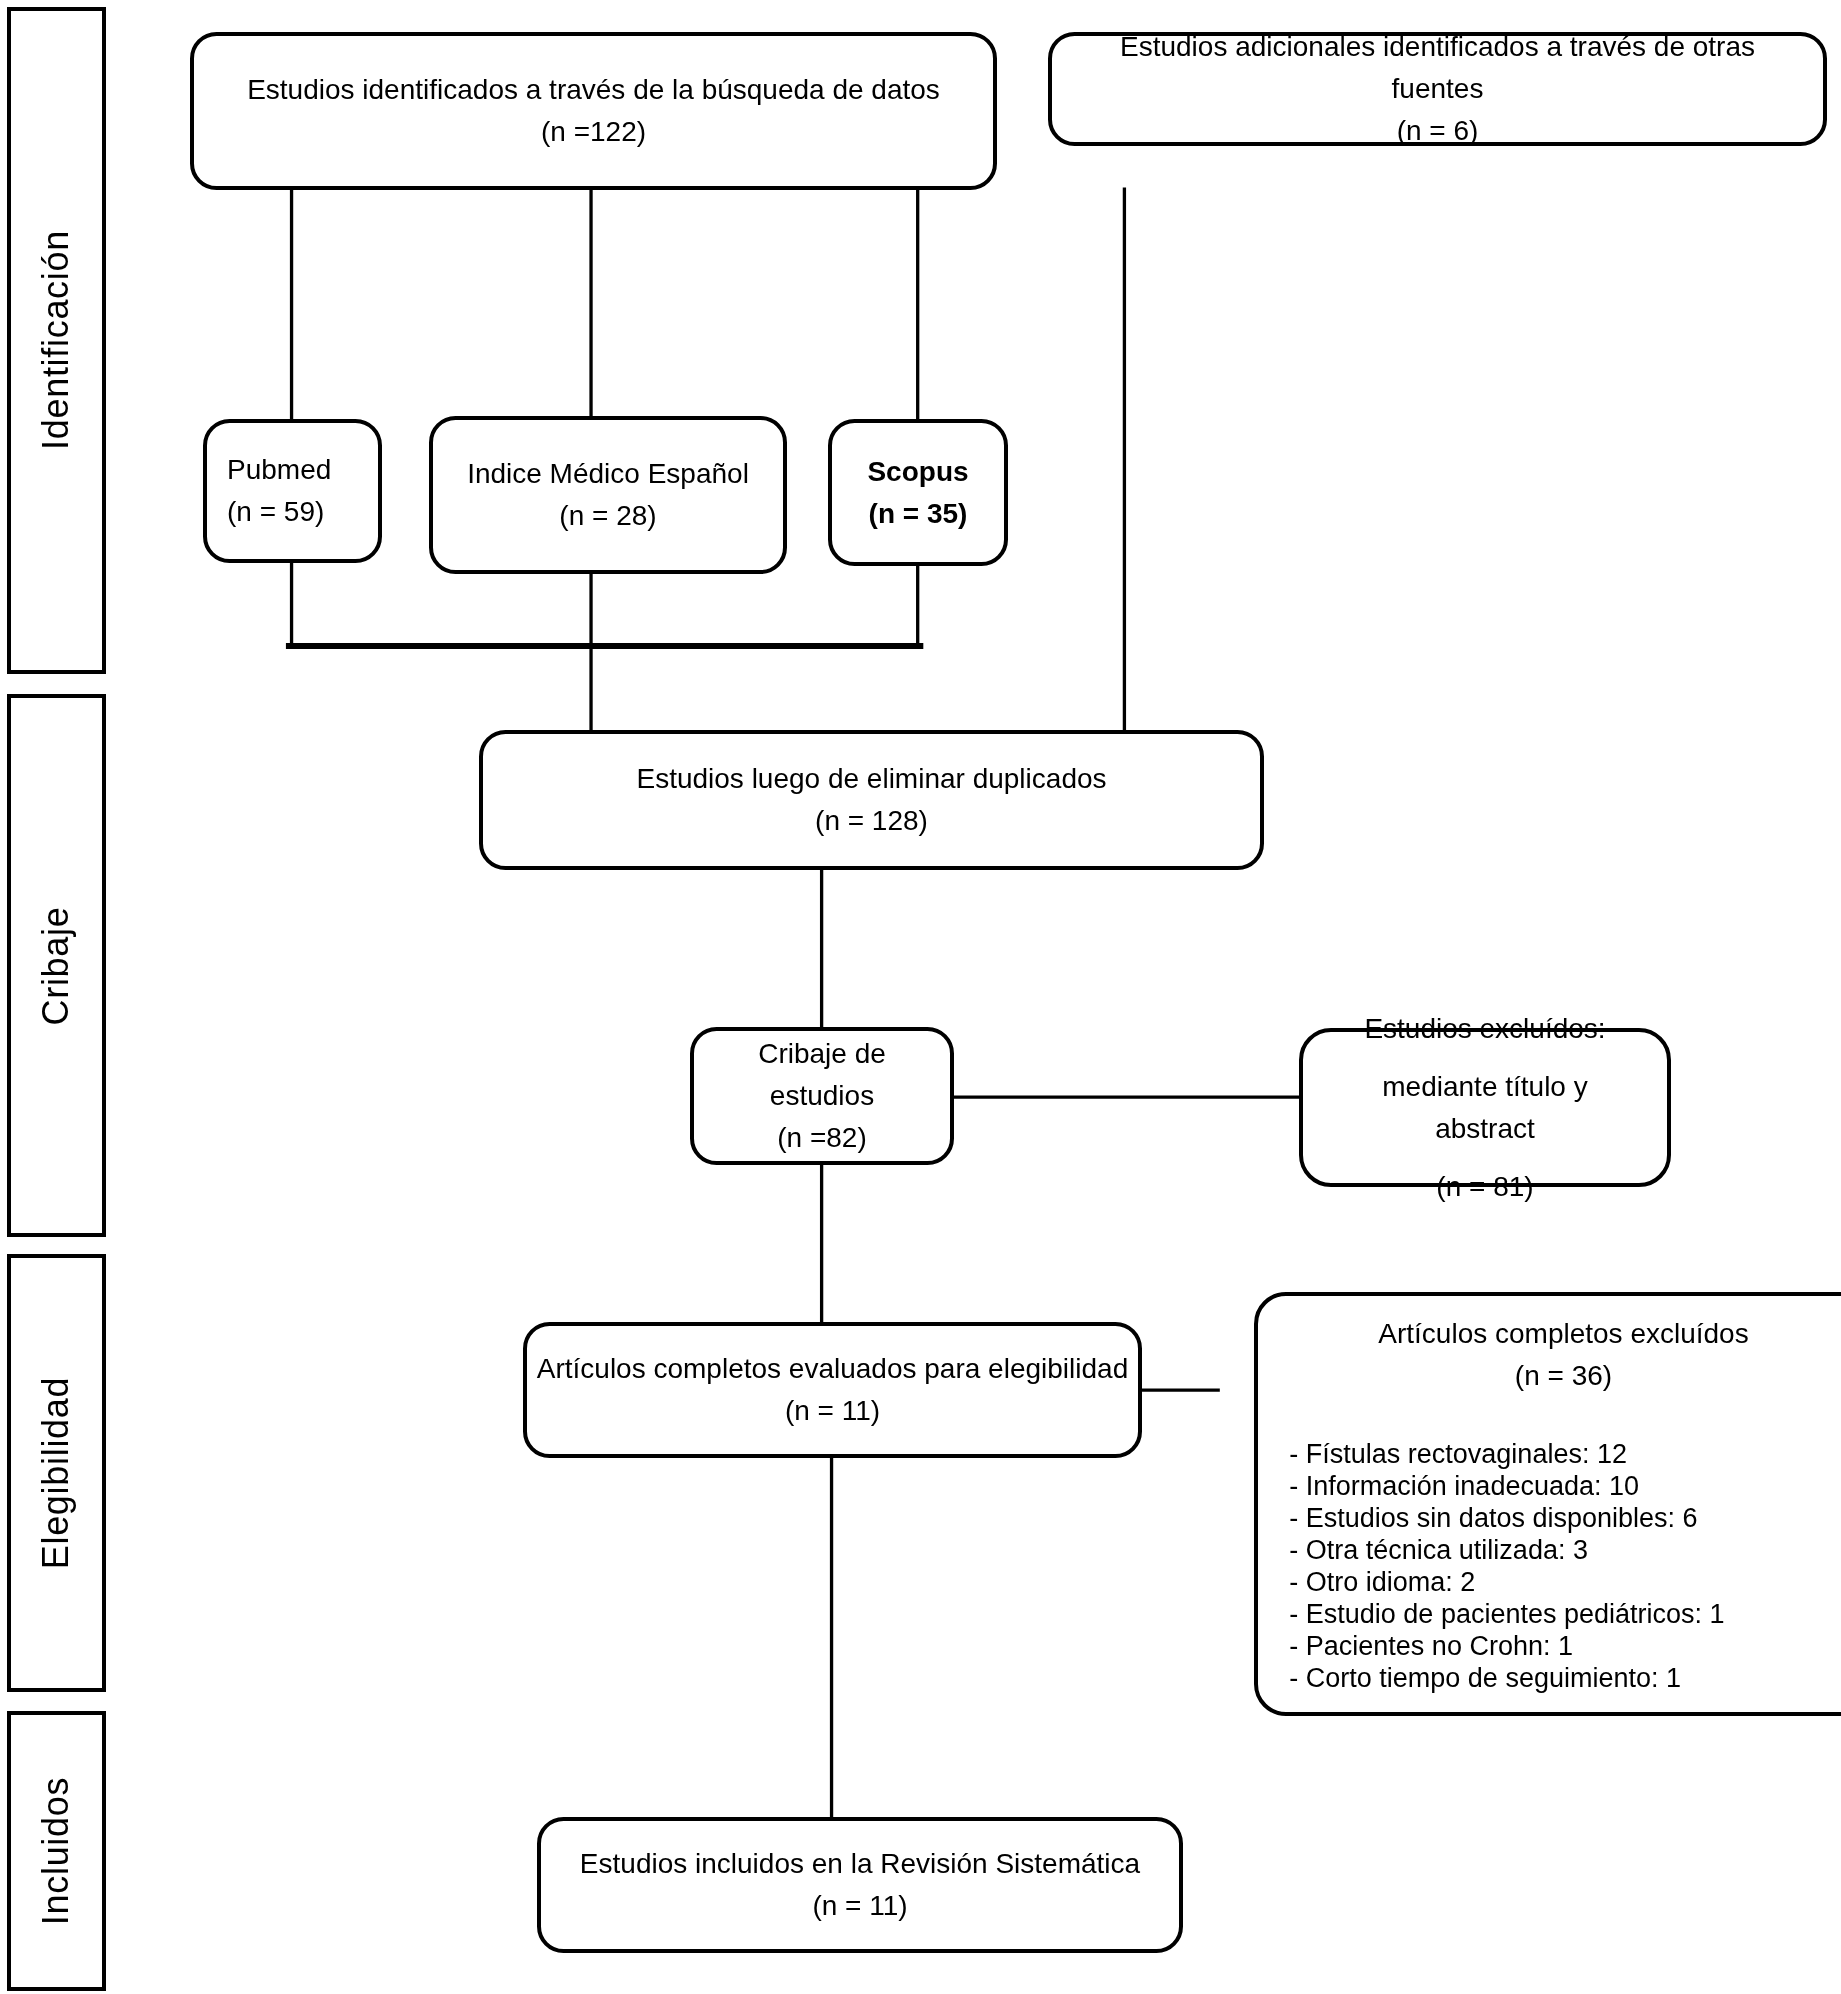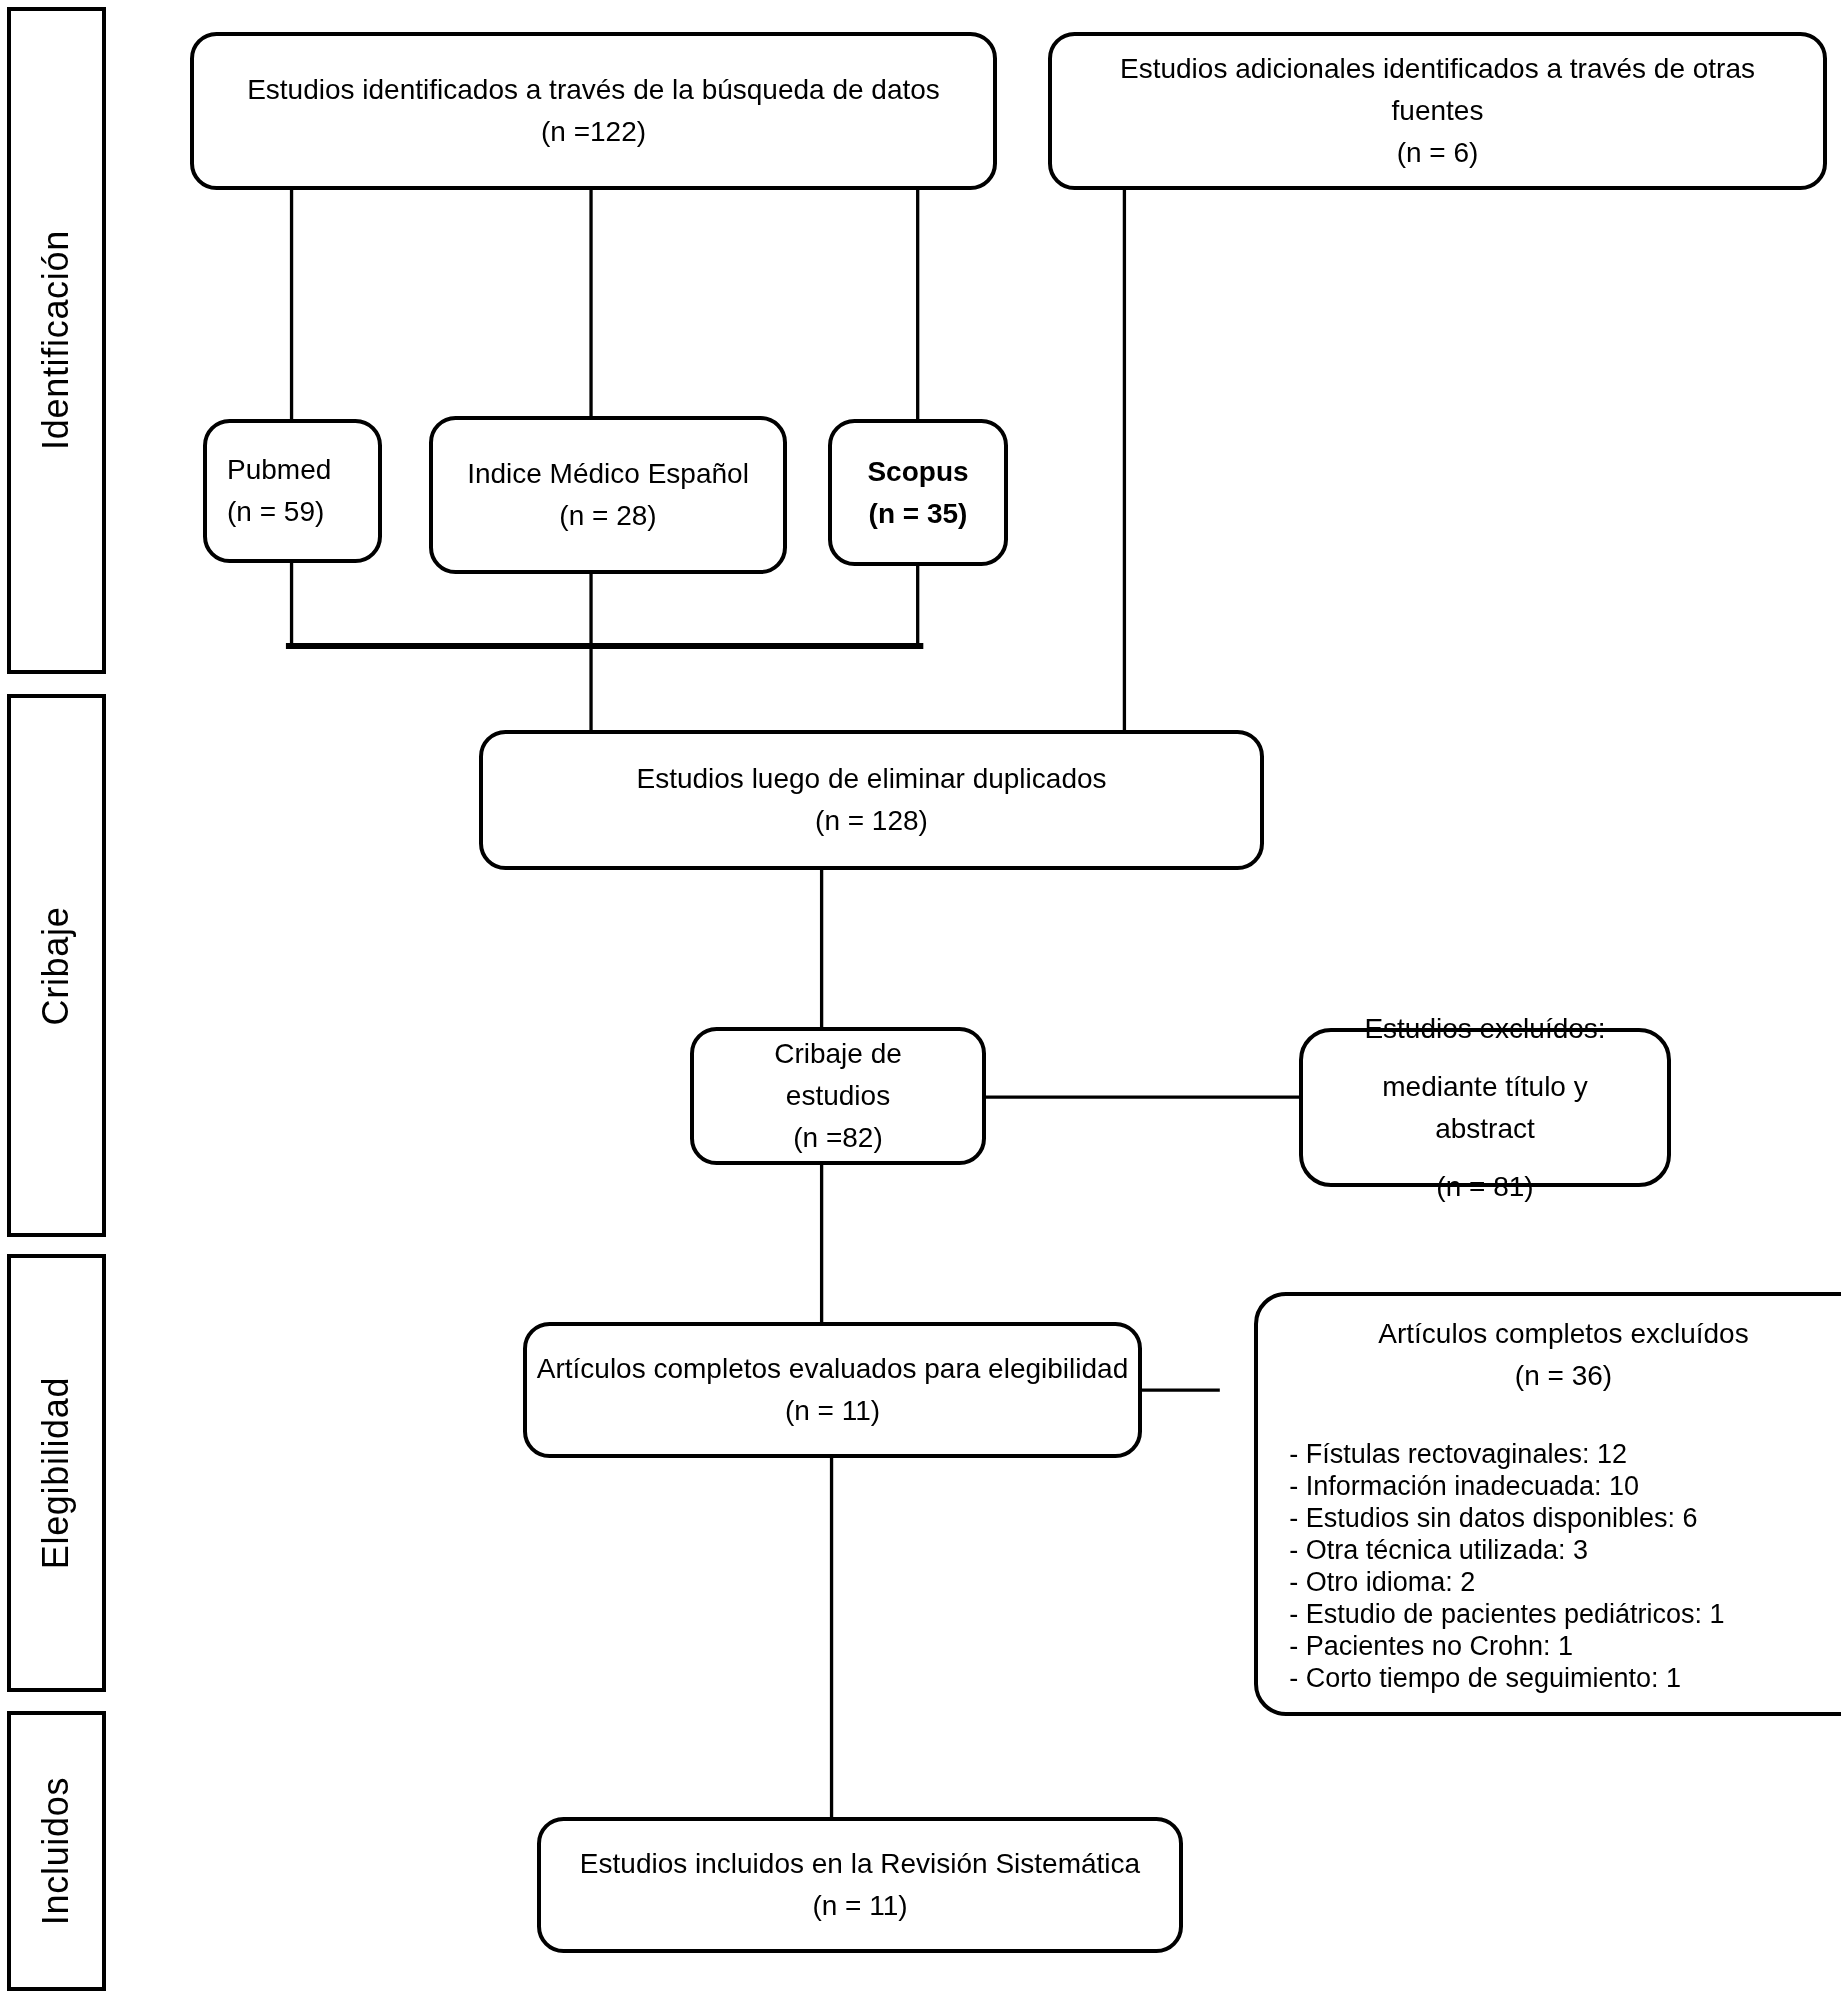--- a/index.html
+++ b/index.html
@@ -65,21 +65,21 @@
     <span class="vlabel">Elegibilidad</span>
   </div>
   <div class="sbox" style="left:6.6px;top:1711px;width:99px;height:280px;">
     <span class="vlabel">Incluidos</span>
   </div>
 
   <div class="fbox" style="left:190px;top:32px;width:807px;height:158px;">
     <div>Estudios identificados a través de la búsqueda de datos</div>
     <div>(n =122)</div>
   </div>
-  <div class="fbox" style="left:1048px;top:32px;width:779px;height:158px;">
+  <div class="fbox" style="left:1048px;top:32px;width:779px;height:114px;">
     <div>Estudios adicionales identificados a través de otras fuentes</div>
     <div>(n = 6)</div>
   </div>
 
   <div class="fbox align-left" style="left:203px;top:419px;width:179px;height:144px;">
     <div>Pubmed</div>
     <div>(n = 59)</div>
   </div>
   <div class="fbox" style="left:429px;top:416px;width:358px;height:158px;">
     <div>Indice Médico Español</div>
@@ -88,21 +88,21 @@
   <div class="fbox" style="left:828px;top:419px;width:180px;height:147px;font-weight:bold;">
     <div>Scopus</div>
     <div>(n = 35)</div>
   </div>
 
   <div class="fbox" style="left:466px;top:730px;width:785px;height:140px;margin-left:13px;">
     <div>Estudios luego de eliminar duplicados</div>
     <div>(n = 128)</div>
   </div>
 
-  <div class="fbox" style="left:690px;top:1027px;width:296px;height:138px;">
+  <div class="fbox" style="left:690px;top:1027px;width:264px;height:138px;">
     <div>Cribaje de estudios</div>
     <div>(n =82)</div>
   </div>
   <div class="fbox round-lg" style="left:1299px;top:1028px;width:372px;height:159px;gap:16px;">
     <div>Estudios excluídos:</div>
     <div>mediante título y abstract</div>
     <div>(n = 81)</div>
   </div>
 
   <div class="fbox" style="left:523px;top:1322px;width:619px;height:136px;padding:0 6.6px;">

